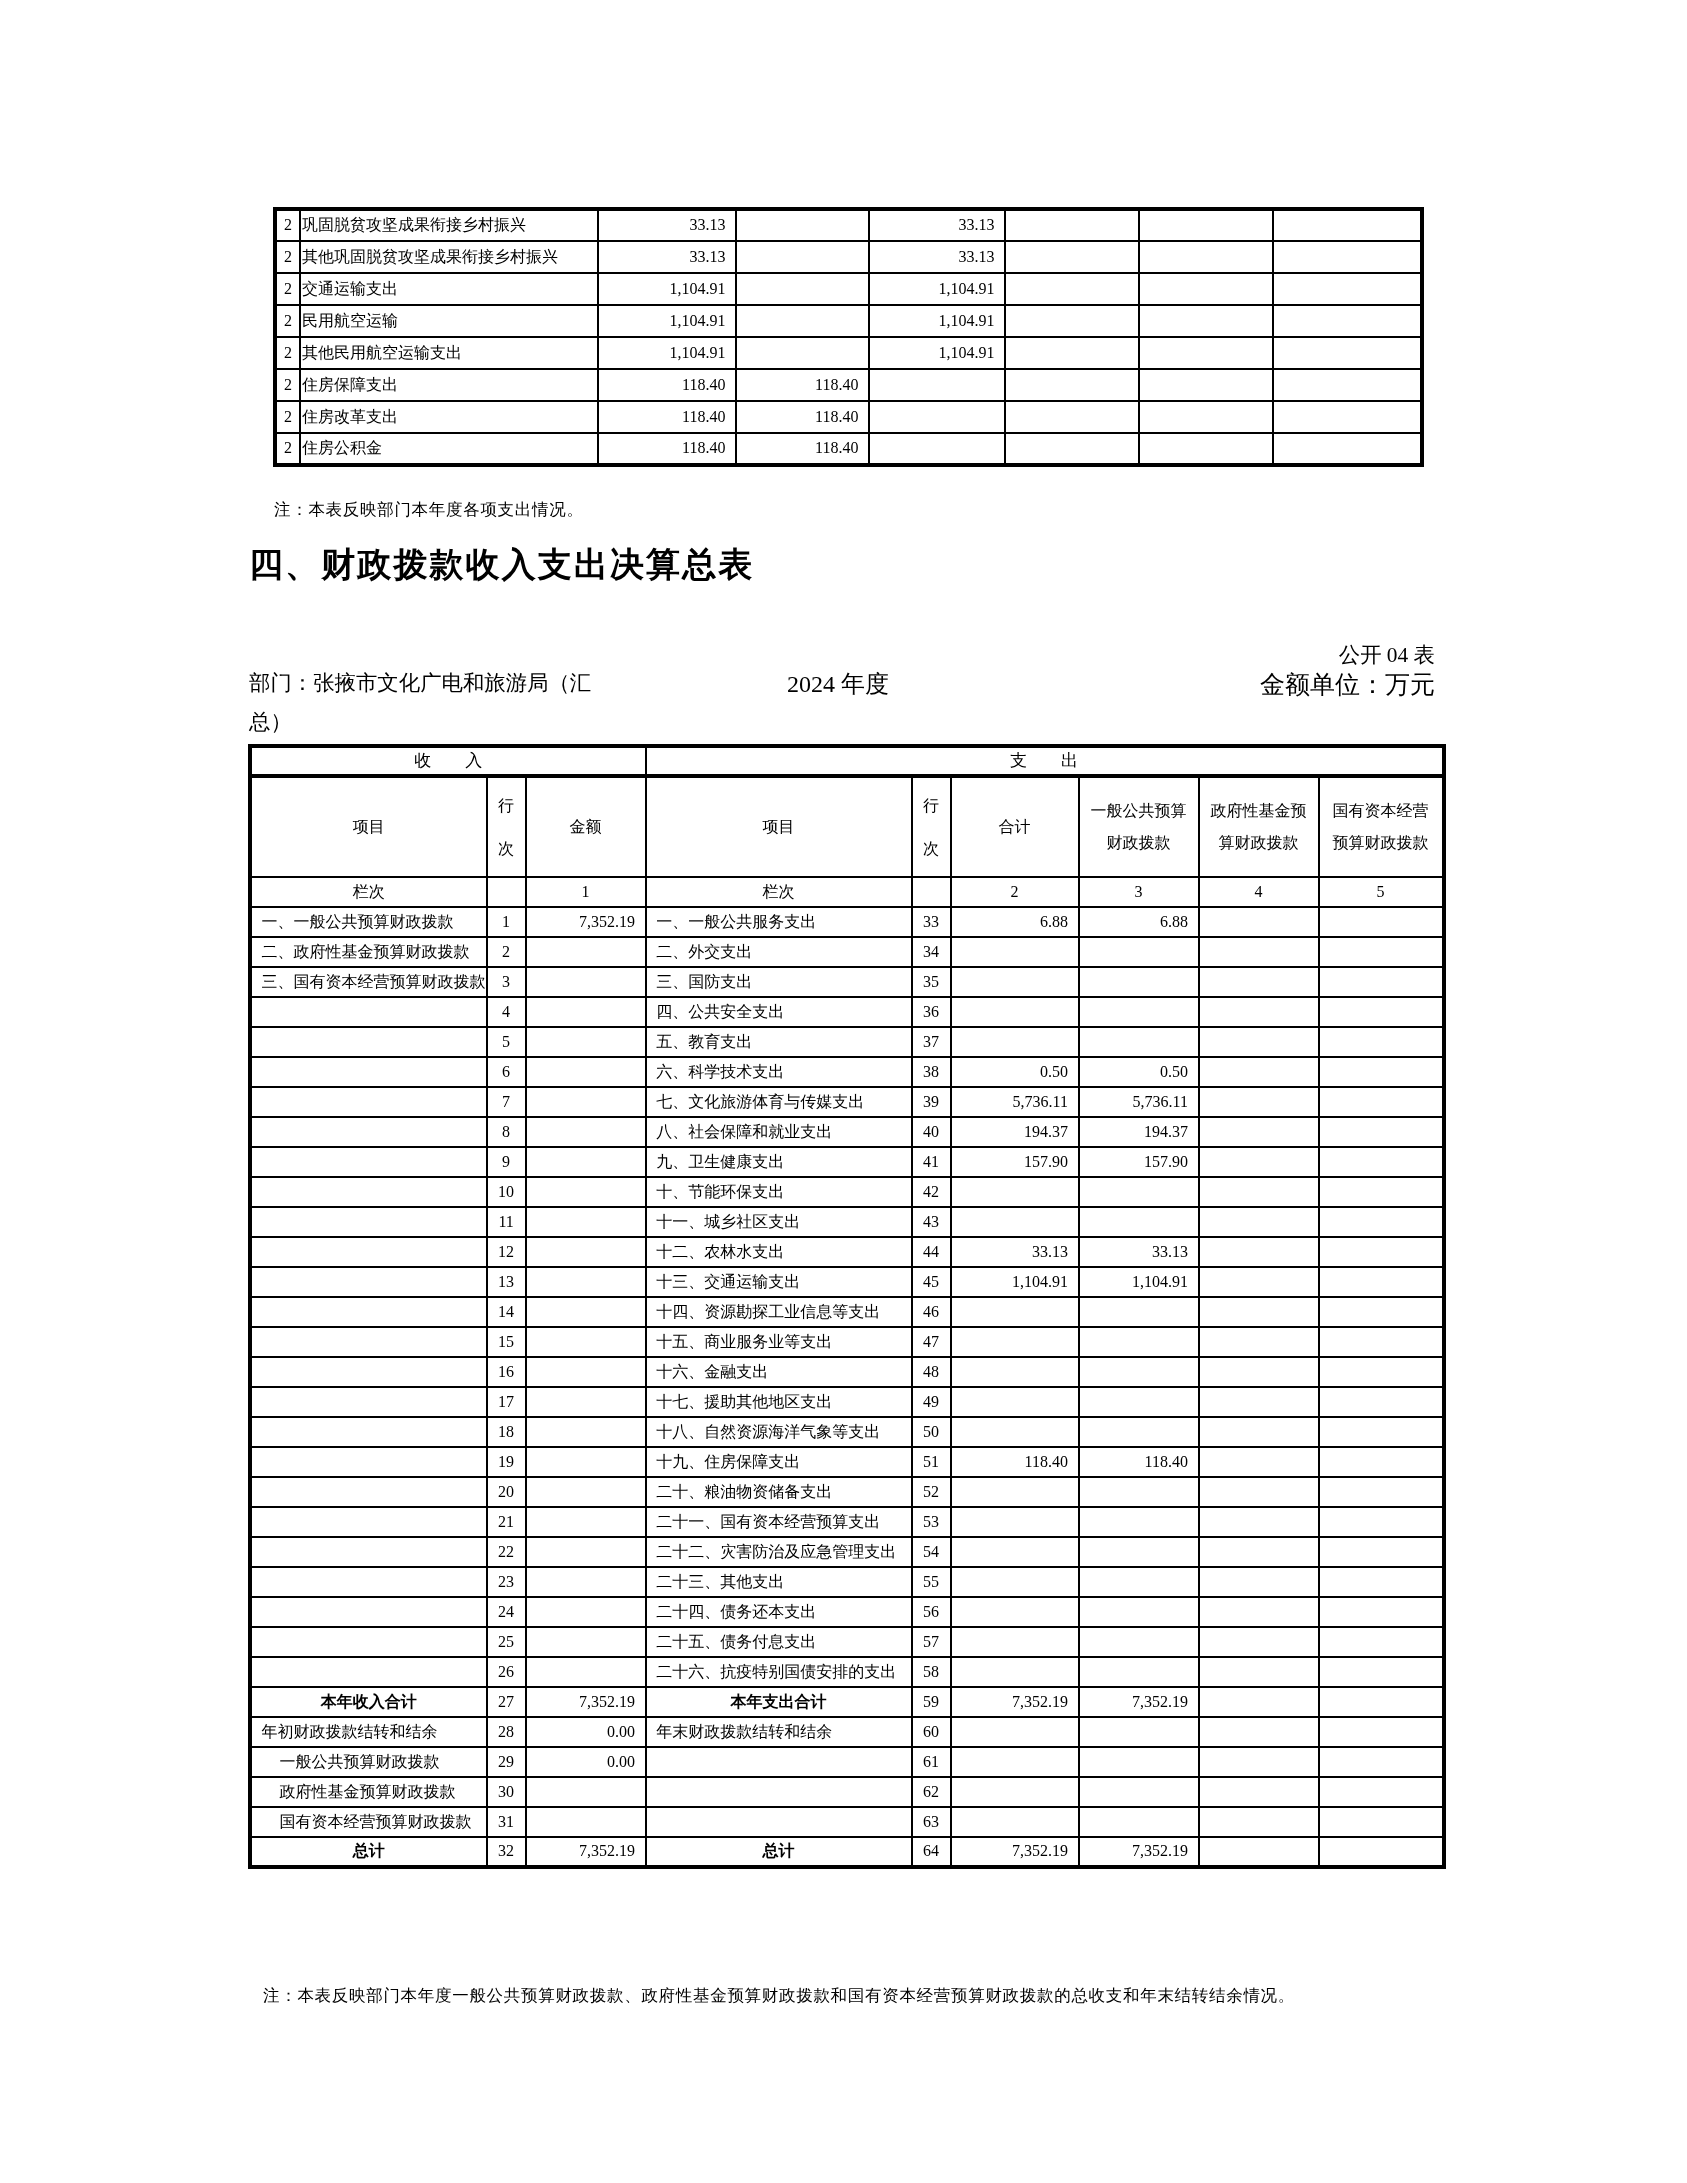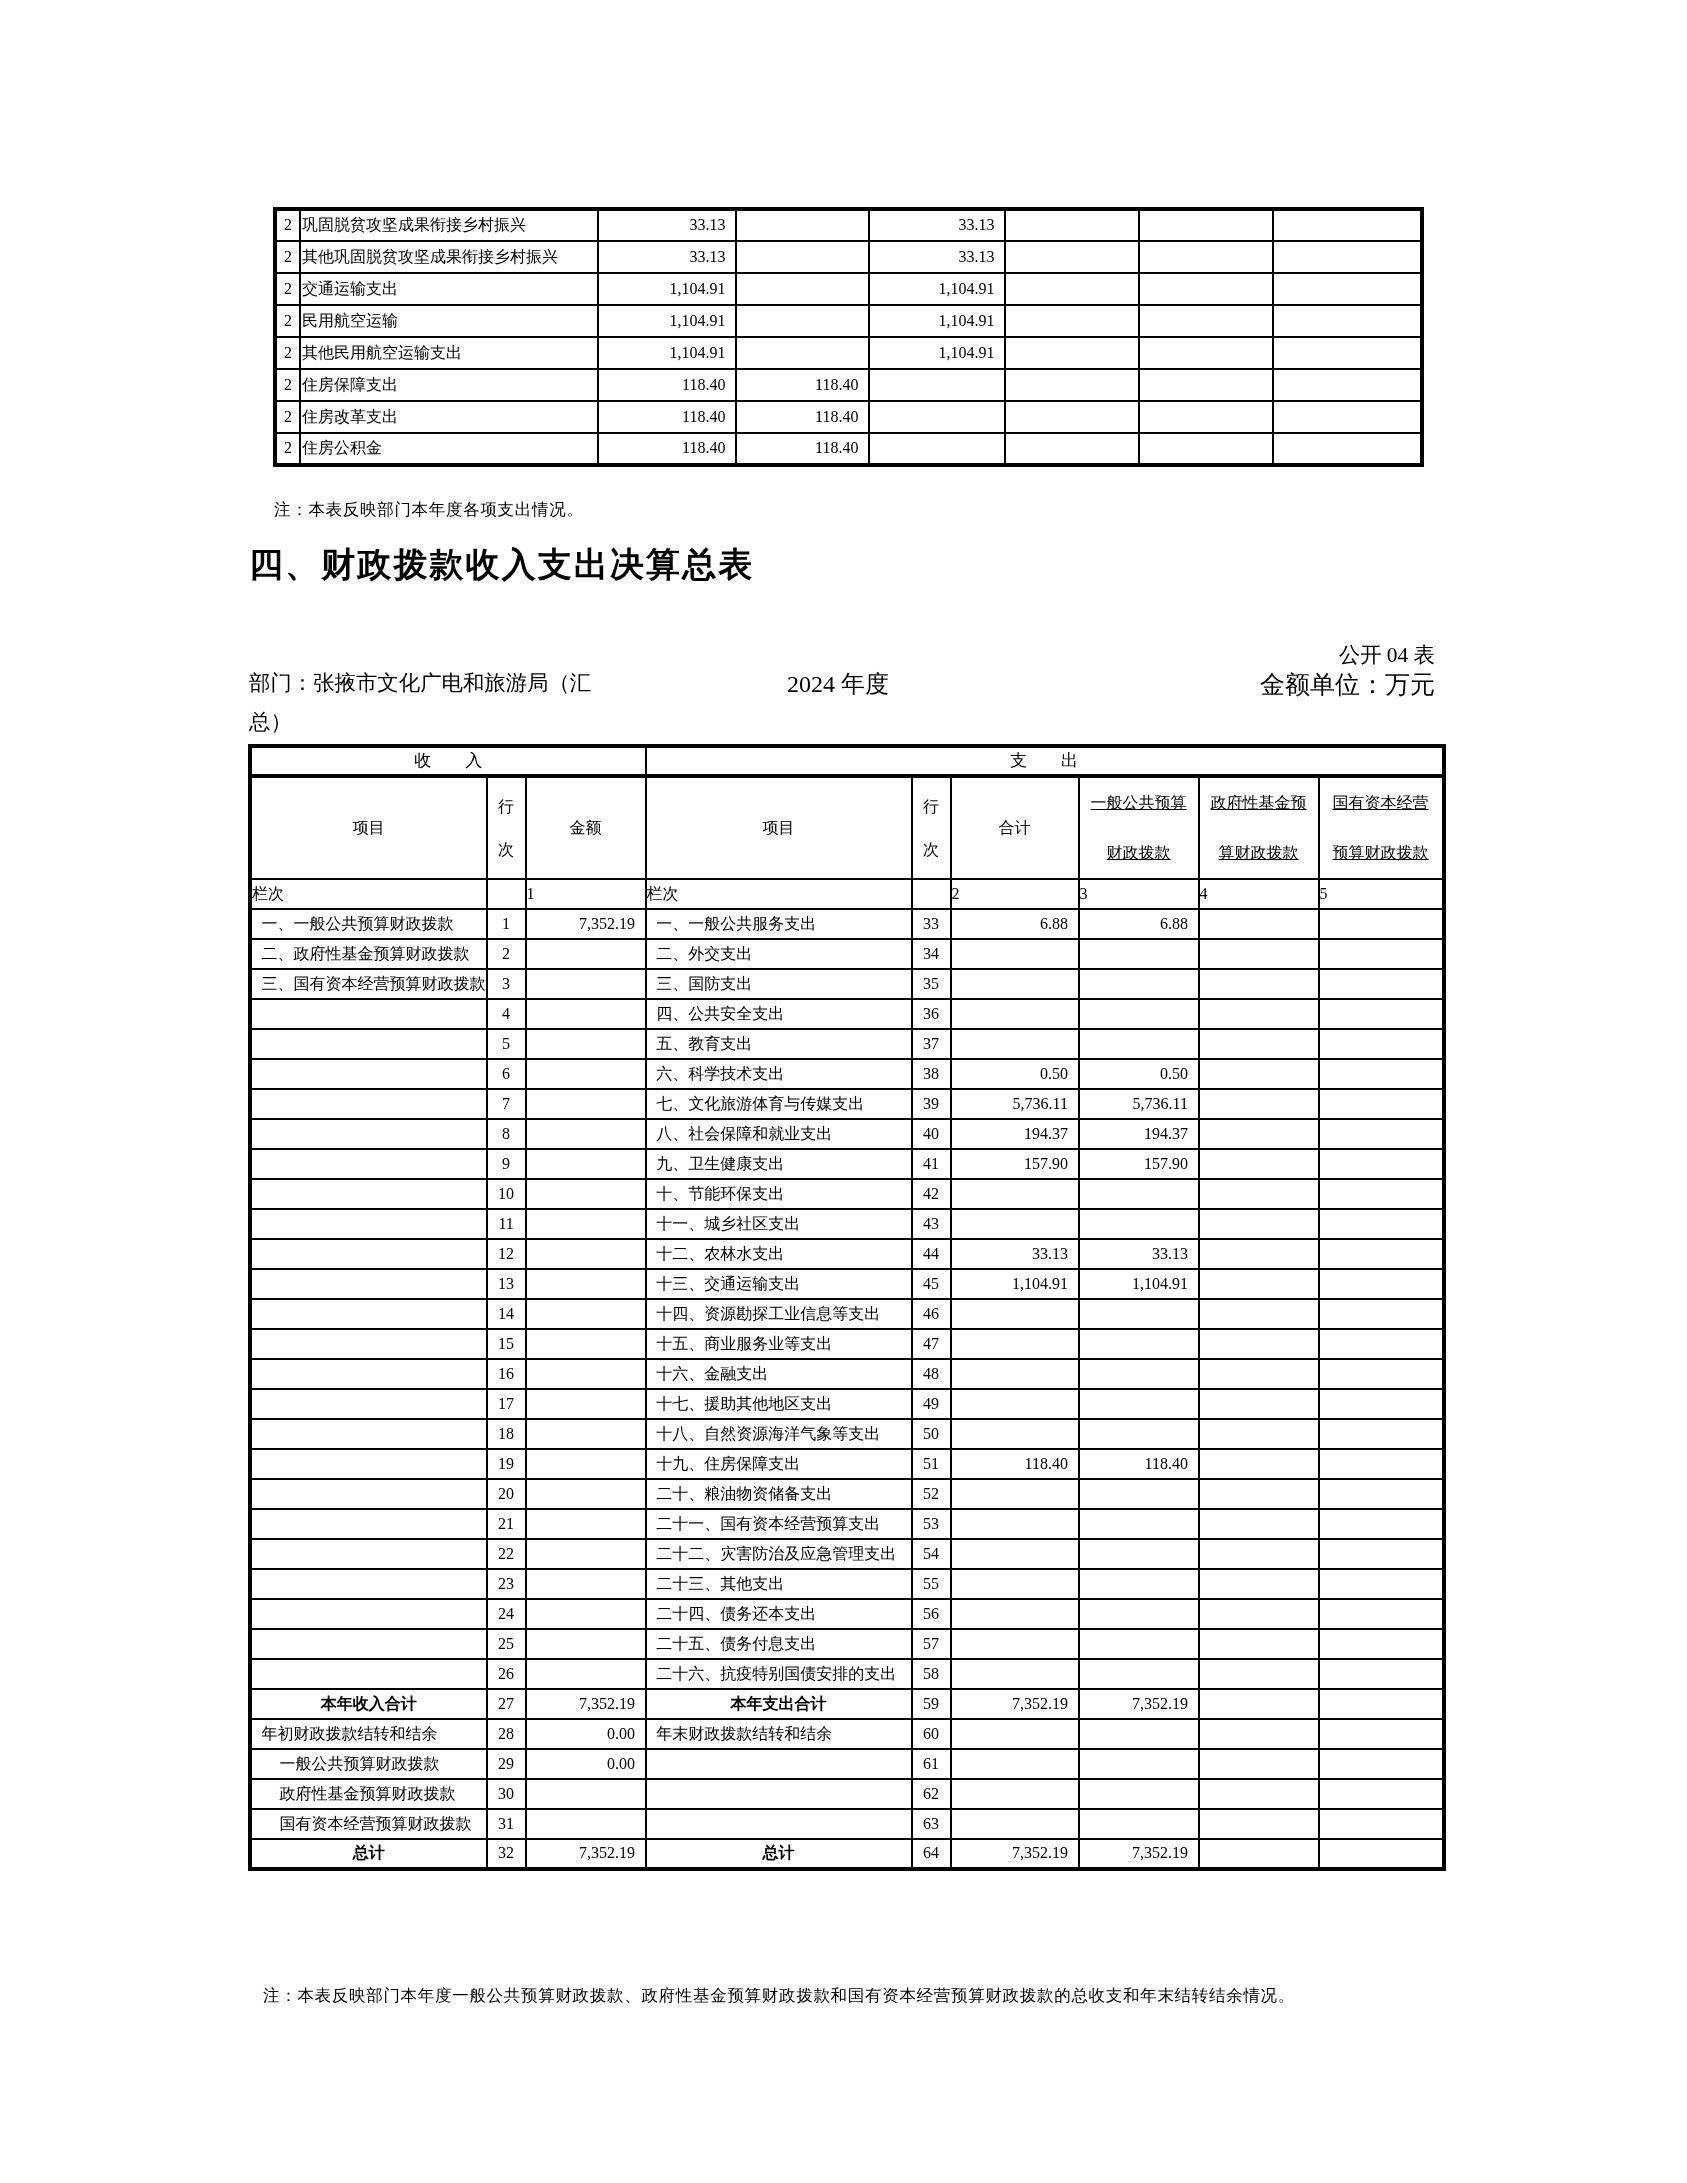--- a/index.html
+++ b/index.html
@@ -65,31 +65,31 @@
   
   .main-wrap { position: absolute; left: 248px; top: 744px; }
   .main thead tr.group-row { height: 30px; }
   .main thead tr.group-row td {
     text-align: center;
     font-size: 17px;
     border-bottom: 4.1px solid #000;
   }
   .main thead tr.colhead-row { height: 101px; }
   .main thead tr.colhead-row td { text-align: center; vertical-align: middle; }
-  .main td.wrap2 { white-space: pre-line; line-height: 50px; text-decoration: underline; }
+  .main td.wrap2 { white-space: pre-line; line-height: 32px; }
   .main td.vert  { white-space: pre-line; line-height: 43px; }
 
   #main-body tr { height: 30px; }
   #main-body td:nth-child(1), #main-body td:nth-child(4) { text-align: left; padding-left: 9.6px; }
   #main-body td:nth-child(2), #main-body td:nth-child(5) { text-align: center; }
   #main-body td:nth-child(3), #main-body td:nth-child(6),
   #main-body td:nth-child(7), #main-body td:nth-child(8),
   #main-body td:nth-child(9) { text-align: right; padding-right: 9.6px; }
 
-  #main-body tr.r-colindex td { text-align: left; padding: 0 !important; }
+  #main-body tr.r-colindex td { text-align: center; padding: 0 !important; }
   #main-body tr.r-total td:nth-child(1),
   #main-body tr.r-total td:nth-child(4) { text-align: center; font-weight: bold; padding-left: 0; }
   #main-body tr.r-indent td:nth-child(1) { padding-left: 27.6px; }
 </style>
 </head>
 <body>
 
 <div class="page">
 
   <div class="prev-wrap">

